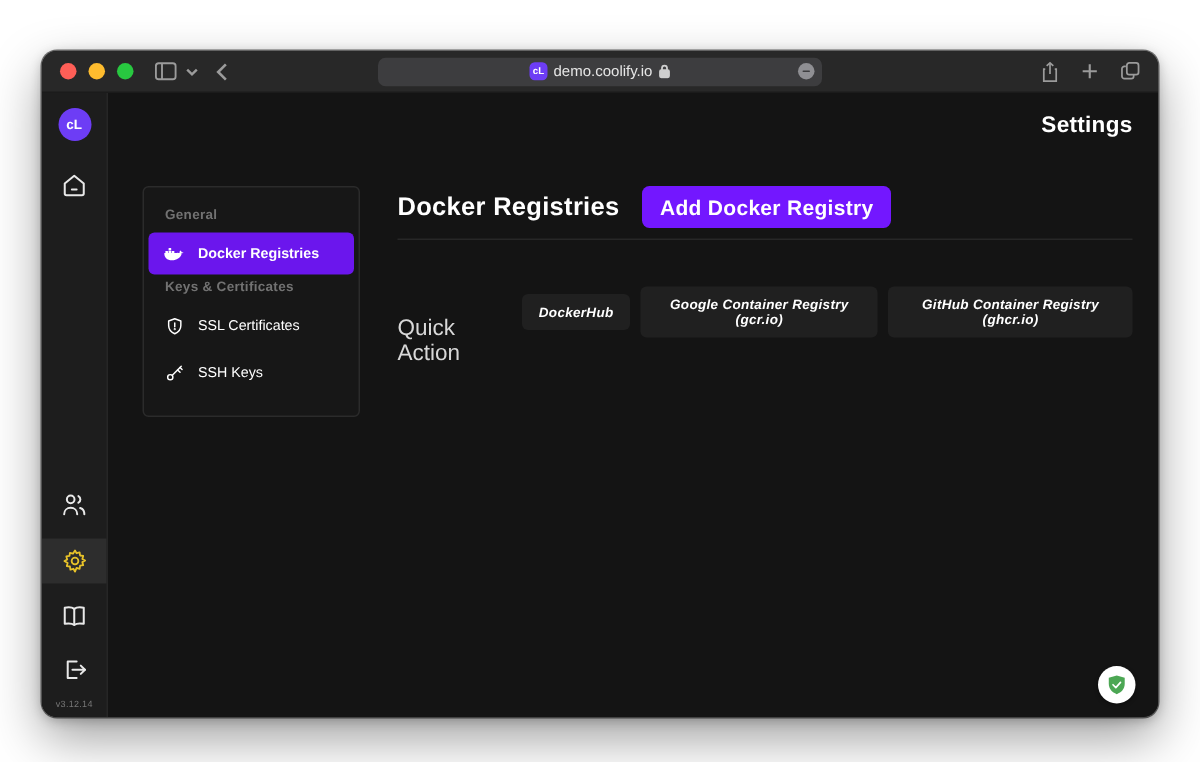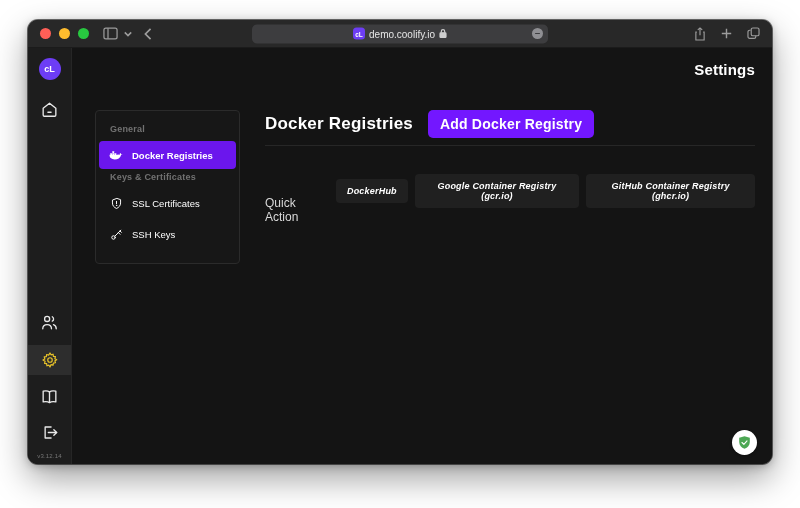--- a/index.html
+++ b/index.html
@@ -1,20 +1,20 @@
 <!DOCTYPE html>
 <html><head>
 <meta charset="utf-8">
 <style>
   * { margin:0; padding:0; box-sizing:border-box; }
   html,body { width:800px; height:508px; background:#ffffff; font-family:"Liberation Sans", sans-serif; }
   .canvas { position:relative; width:800px; height:508px; background:#ffffff; overflow:hidden; }
 
   .window {
-    position:absolute; left:28px; top:20px; width:744px; height:444px;
+    position:absolute; left:28px; top:34px; width:744px; height:444px;
     border-radius:10px; background:#141414; overflow:hidden;
     box-shadow:0 14px 34px rgba(0,0,0,.38), 0 2px 8px rgba(0,0,0,.25), 0 0 0 1px rgba(0,0,0,.55);
     display:flex; flex-direction:column;
   }
 
   
   .titlebar {
     height:28px; background:#282828; border-bottom:1px solid #1b1b1b;
     display:flex; align-items:center; padding:0 12px; position:relative; flex:none;
   }
@@ -83,21 +83,21 @@
   .subnav-item.active { background:#6b16ed; font-weight:bold; }
 
   .main { flex:1; margin-left:25px; min-width:0; }
   .heading-row { display:flex; align-items:center; gap:15px; padding-bottom:7px; border-bottom:1px solid #272727; }
   .h1 { font-size:17px; font-weight:bold; color:#fff; letter-spacing:.2px; }
   .add-btn {
     background:#7317ff; color:#fff; border:none; border-radius:5px;
     font-family:inherit; font-size:14px; font-weight:bold; padding:6px 12px; cursor:pointer; letter-spacing:.2px;
   }
   .quick-row { margin-top:12px; display:flex; align-items:center; gap:7px; }
-  .quick-label { font-size:12px; color:#d8d8d8; margin-right:2px;margin-top:38px; }
+  .quick-label { font-size:15px; color:#d8d8d8; margin-right:2px;margin-top:38px; }
   .quick-btn {
     background:#202020; color:#fff; border:none; border-radius:4px;
     font-family:inherit; font-size:9px; font-weight:bold; padding:7px 11px; cursor:pointer; letter-spacing:.2px;font-style:italic;
   }
 
   .badge {
     position:absolute; right:15px; bottom:9px; width:25px; height:25px; border-radius:50%;
     background:#fff; display:flex; align-items:center; justify-content:center;
     box-shadow:0 1px 3px rgba(0,0,0,.4); cursor:pointer;
   }

